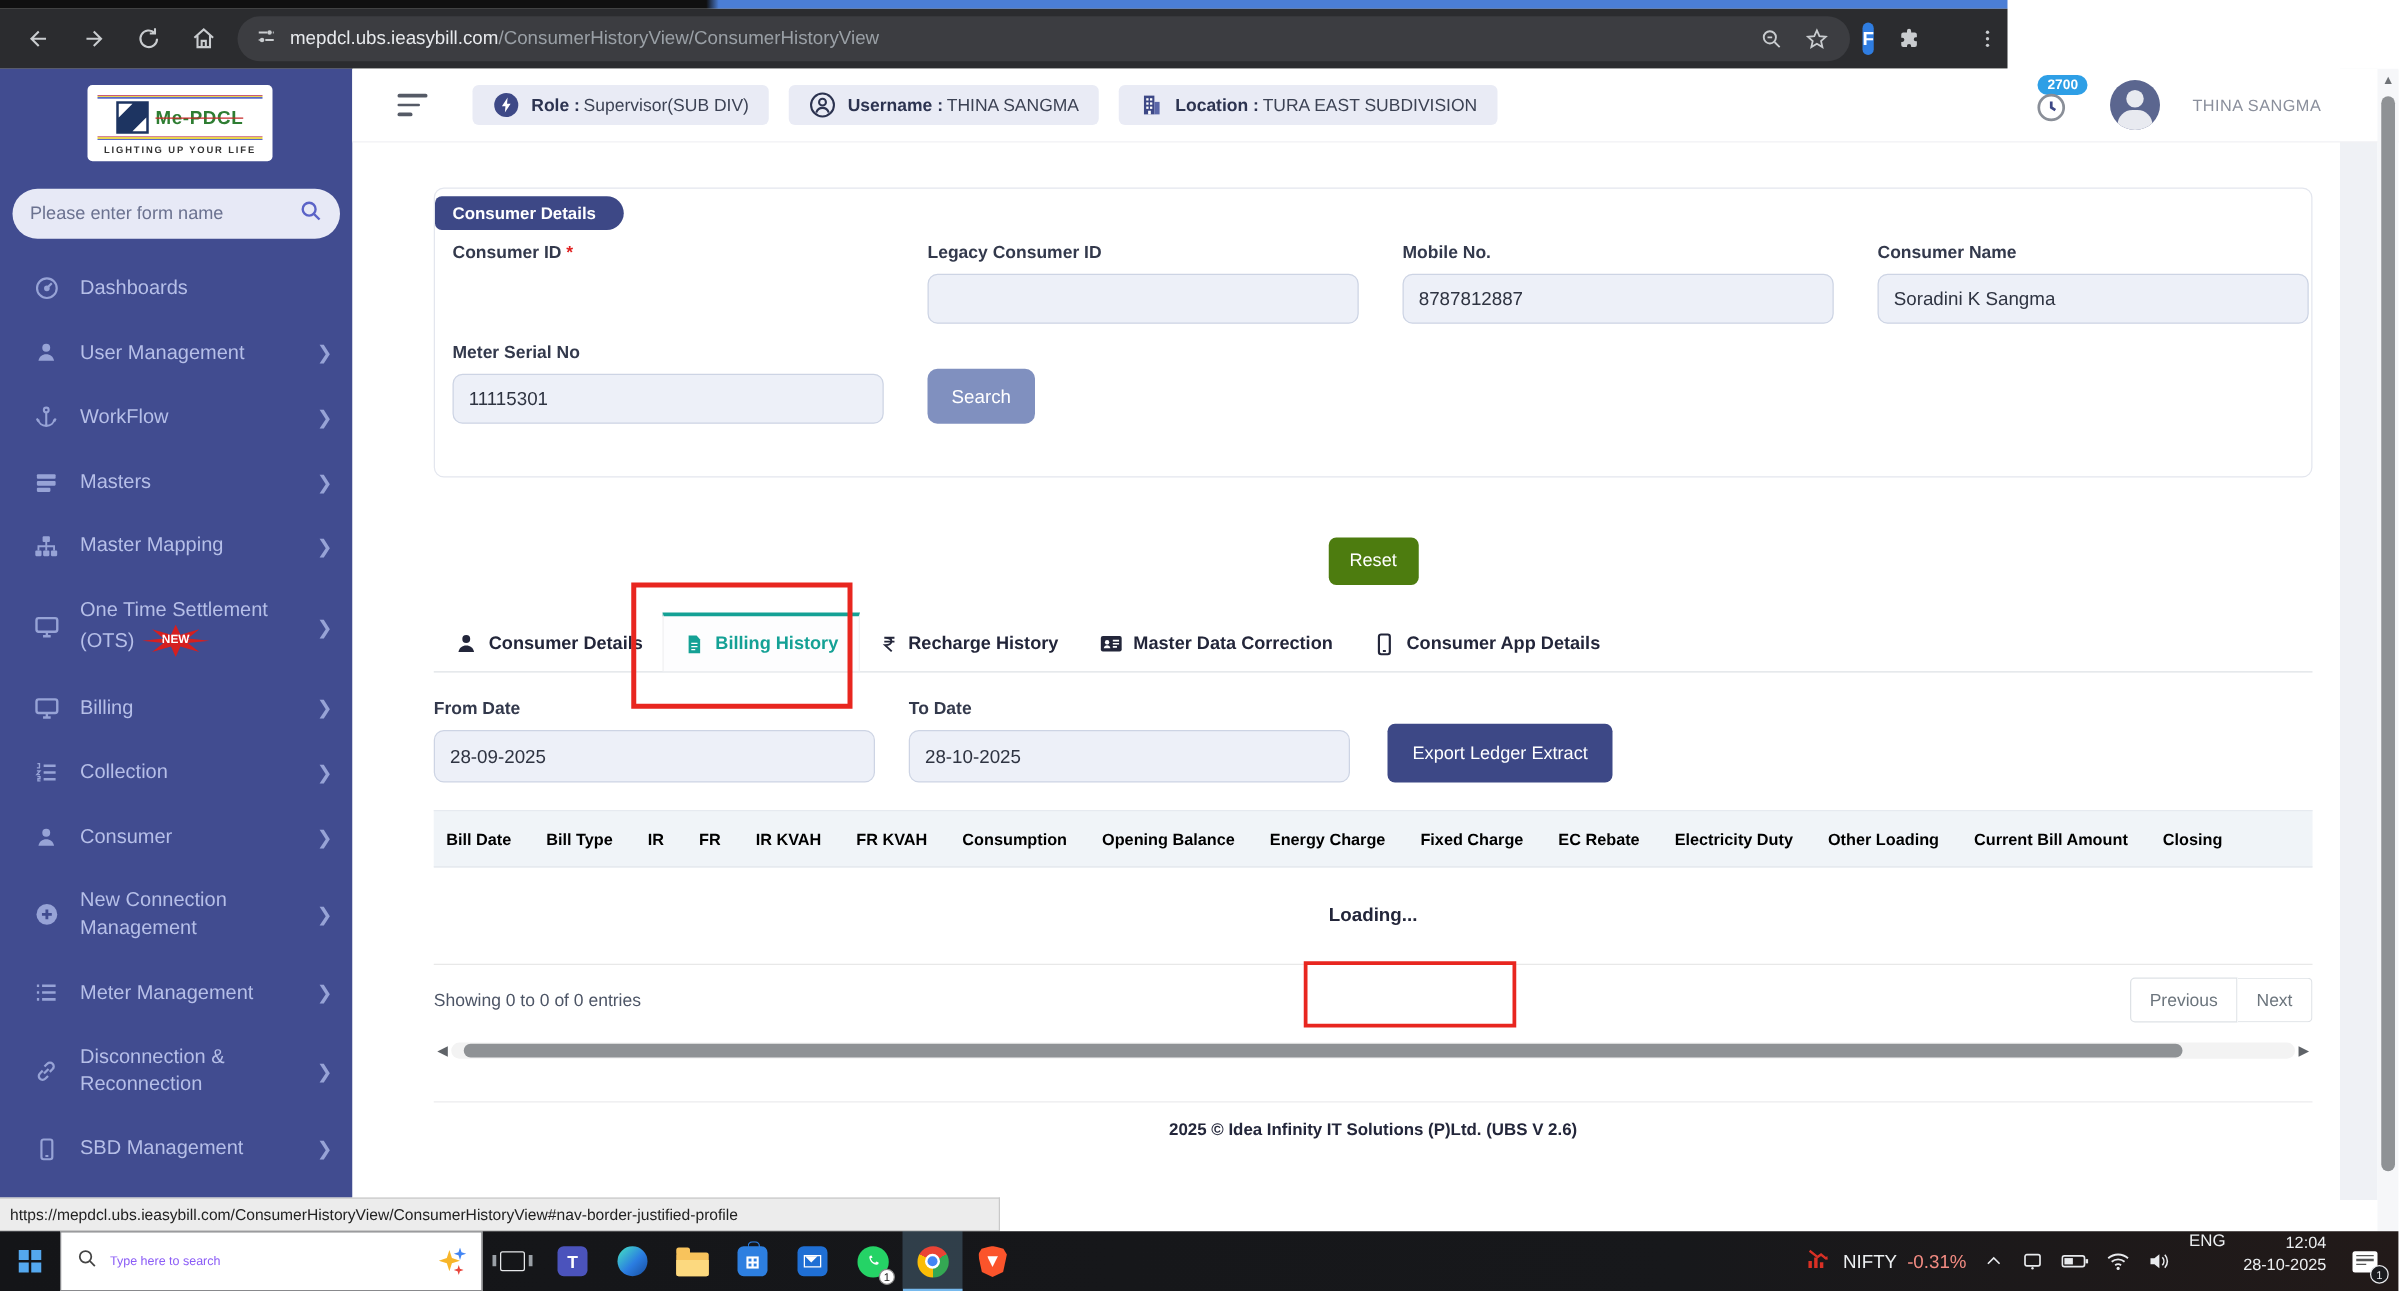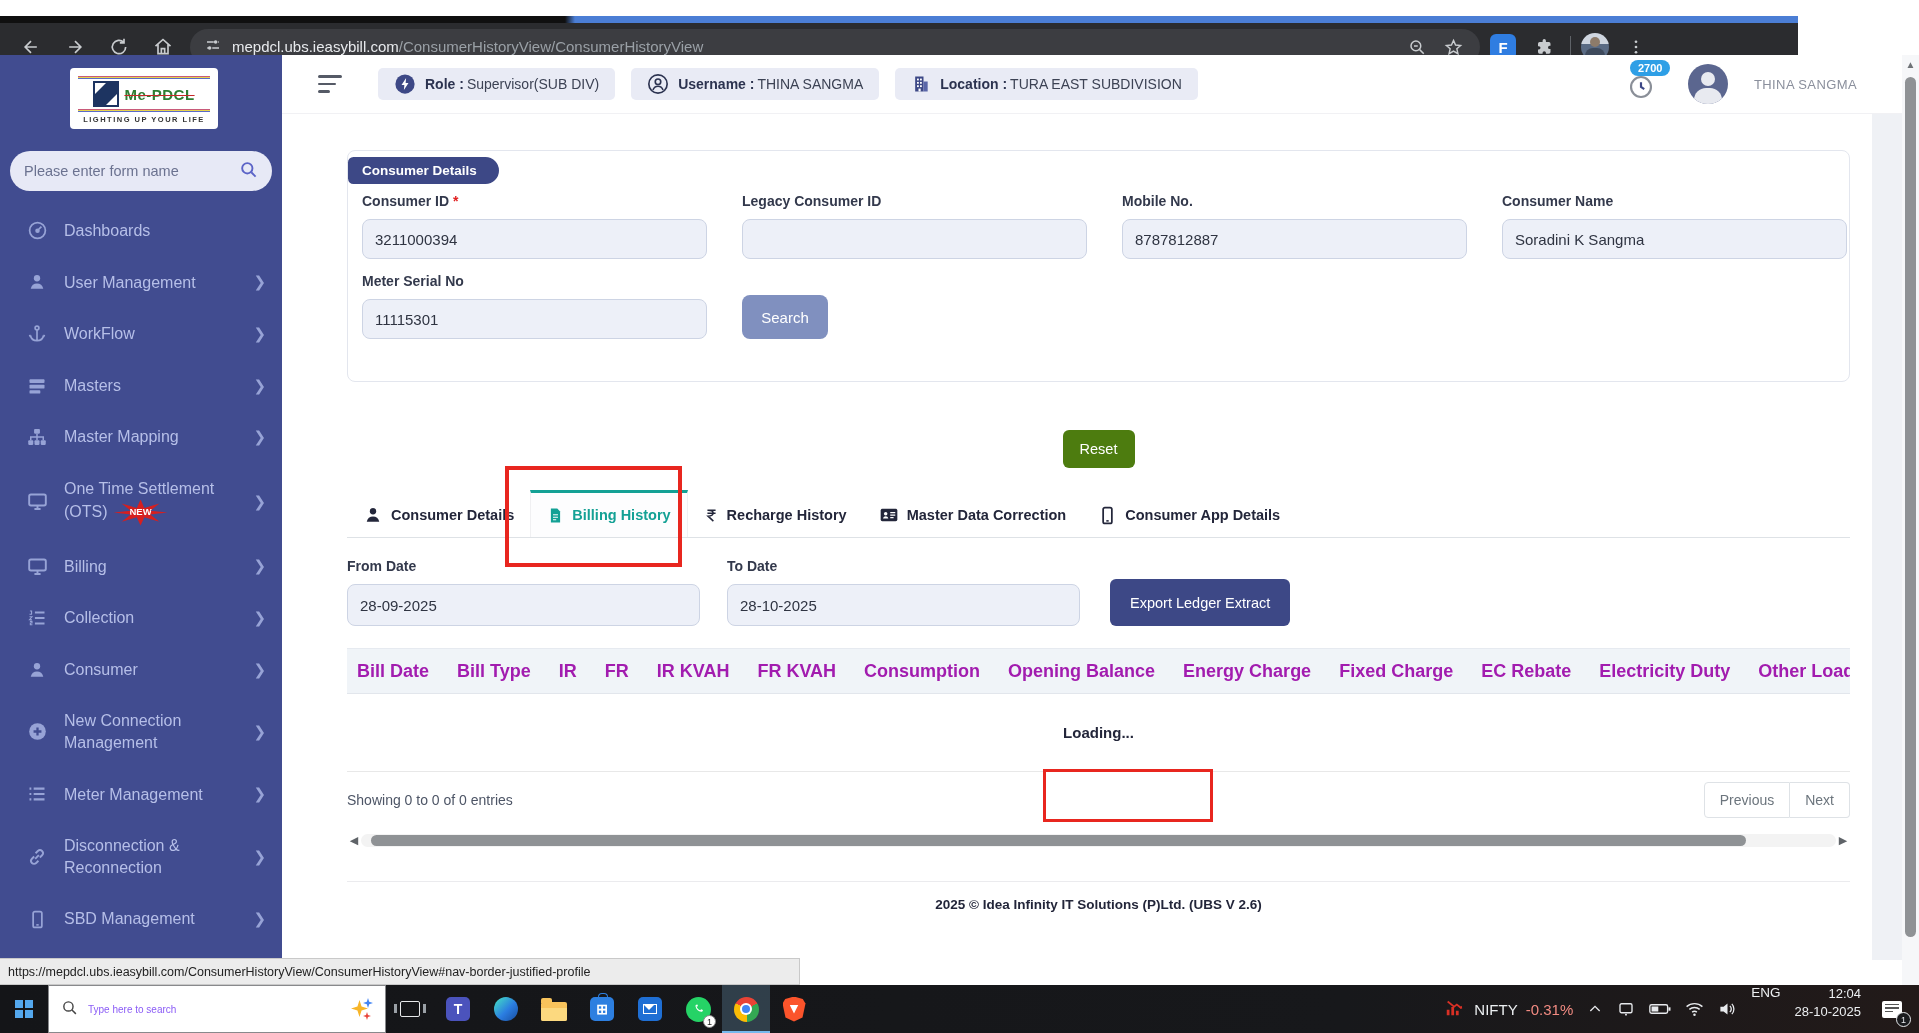--- a/index.html
+++ b/index.html
@@ -1,21 +1,21 @@
 <!DOCTYPE html>
 <html><head>
 <meta charset="utf-8">
 <style>
   * { margin:0; padding:0; box-sizing:border-box; }
   html,body { width:1919px; height:1033px; overflow:hidden; }
   body { font-family:"Liberation Sans", sans-serif; }
   .screen { position:relative; width:1919px; height:1033px; background:#fff; overflow:hidden; }
 
   
-  .chrome { position:absolute; top:16px; left:0; width:1798px; height:55px; }
+  .chrome { position:absolute; top:0; left:0; width:1606px; height:55px; }
   .tabstrip { height:7px; background:linear-gradient(to right,#101010 0,#101010 565px,#4b7ed5 575px,#4b7ed5 100%); }
   .toolbar { height:48px; background:#2b2c2f; display:flex; align-items:center; padding:0 14px; gap:10px; }
   .nav-ic { width:34px; height:34px; display:flex; align-items:center; justify-content:center; color:#c9cccf; border-radius:50%; flex:0 0 auto; }
   .nav-ic svg { display:block; }
   .url-pill { flex:0 0 auto; width:1290px; height:36px; background:#3c3d41; border-radius:18px; display:flex; align-items:center; padding:0 14px; gap:10px; color:#e8eaed; }
   .url-domain { color:#e8eaed; font-size:15px; }
   .url-path { color:#9aa0a6; font-size:15px; }
   .url-spacer { flex:1; }
   .ext-f { width:26px; height:26px; border-radius:6px; background:#2f7de1; color:#fff; font-weight:bold; font-size:15px; display:flex; align-items:center; justify-content:center; }
   .chrome-sep { width:1px; height:22px; background:#5f6368; }
@@ -93,21 +93,21 @@
   .btn-export { margin-left:3px; height:47px; padding:0 20px; background:#3d4886; color:#fff; border:none; border-radius:6px; font-size:14.5px; font-family:inherit; cursor:pointer; }
 
   .list-ctrl { margin-top:30px; display:flex; align-items:center; font-size:14.5px; color:#2f3442; }
   .len-wrap { position:relative; margin:0 10px; }
   .len-select { appearance:none; -webkit-appearance:none; width:66px; height:34px; border:1px solid #c9ced8; border-radius:5px; background:#fff; padding:0 24px 0 10px; font-size:14px; font-family:inherit; color:#2f3442; }
   .len-wrap:after { content:"˅"; position:absolute; right:8px; top:7px; color:#444; font-size:13px; pointer-events:none; }
   .search-wrap { margin-left:auto; display:flex; align-items:center; gap:8px; }
   .search-input { width:192px; height:34px; border:1px solid #c9ced8; border-radius:3px; padding:0 8px; font-size:14px; font-family:inherit; }
 
   .thead { margin-top:22px; height:46px; background:#f0f4f8; border-top:1px solid #e6eaf0; border-bottom:1px solid #e2e6ec; display:flex; align-items:center; gap:28px; padding:0 10px; overflow:hidden; white-space:nowrap; }
-  .th { font-size:18px; font-weight:bold; color:#a21caf; flex:0 0 auto; }
+  .th { font-size:13px; font-weight:bold; color:#000000; flex:0 0 auto; }
   .tload { height:78px; border-bottom:1px solid #e8e8e8; display:flex; align-items:center; justify-content:center; }
   .loading-txt { font-size:15px; font-weight:bold; color:#23263a; }
   .info-row { margin-top:10px; display:flex; align-items:center; justify-content:space-between; }
   .showing { font-size:14px; color:#4d5566; }
   .pager { display:flex; }
   .pg-btn { background:#fff; border:1px solid #dee2e6; color:#6c757d; font-size:14px; font-family:inherit; padding:9px 15px; cursor:pointer; }
   .pg-btn.prev { border-radius:4px 0 0 4px; }
   .pg-btn.next { border-radius:0 4px 4px 0; border-left:none; }
 
   .hscroll { margin-top:14px; height:17px; display:flex; align-items:center; }
@@ -471,21 +471,20 @@
         </span>
       </div>
 
       <div class="content">
 
         <section class="card1">
           <span class="card-badge">Consumer Details</span>
           <div class="form-grid">
             <div>
               <div class="f-label"><span>Consumer ID</span> <span class="req">*</span></div>
-              <input class="f-input" value="3211000394" style="">
             </div>
             <div>
               <div class="f-label">Legacy Consumer ID</div>
               <input class="f-input" value="" style="">
             </div>
             <div>
               <div class="f-label">Mobile No.</div>
               <input class="f-input" value="8787812887" style="">
             </div>
             <div>

